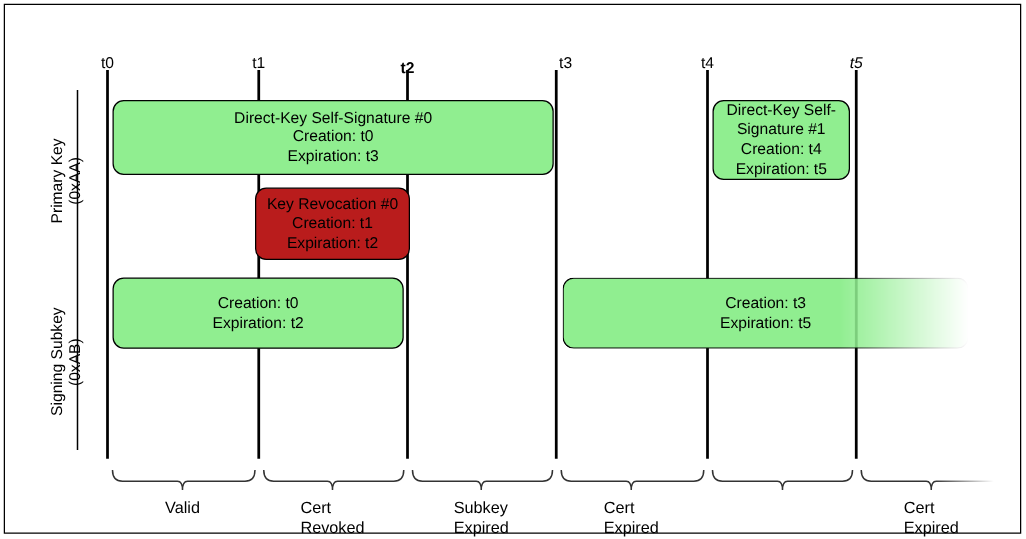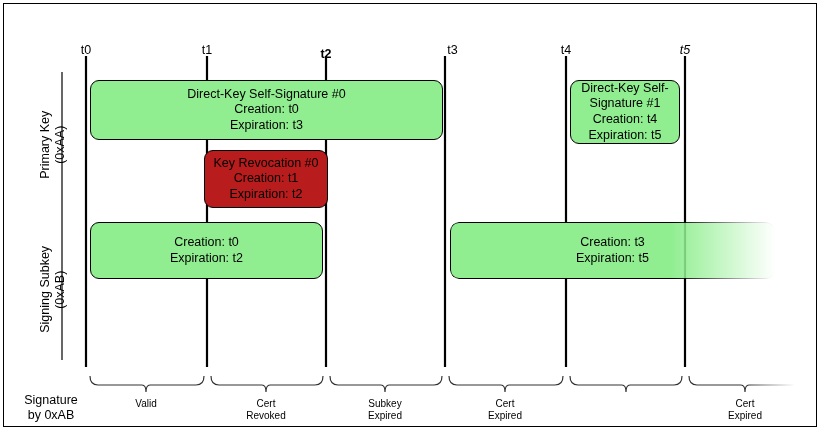--- a/index.html
+++ b/index.html
@@ -67,23 +67,23 @@
   .sig-box .ttl { white-space: nowrap; }
   .sig-box .ttl.wrap { white-space: normal; }
   .green { background: #90ee90; }
   .red   { background: #b91c1c; }
   .fade-right {
     -webkit-mask-image: linear-gradient(to right, #000 0px, #000 68%, rgba(0,0,0,0) 100%);
             mask-image: linear-gradient(to right, #000 0px, #000 68%, rgba(0,0,0,0) 100%);
   }
   .period-label {
     position: absolute;
-    font-size: 10px;
-    color: #000;
-    text-align: center;
+    font-size: 13px;
+    color: #000;
+    text-align: left;
     line-height: 1.2;
     transform: translateX(-50%);
     white-space: nowrap;
   }
   .corner-label {
     position: absolute;
     font-size: 12.5px;
     color: #000;
     line-height: 1.2;
     text-align: left;
@@ -176,24 +176,20 @@
   <div class="sig-box green" style="left:90px; top:222px; width:233px; height:57px;">
     <div>Creation: t0</div>
     <div>Expiration: t2</div>
   </div>
 
   <div class="sig-box green fade-right" style="left:450px; top:222px; width:325px; height:57px;">
     <div>Creation: t3</div>
     <div>Expiration: t5</div>
   </div>
 
-  <div class="corner-label" style="left:14px; top:393px; text-align:center; width:74px;">
-    <div>Signature</div>
-    <div>by 0xAB</div>
-  </div>
 
   <div class="period-label" style="left:146px; top:398px;">
     <div>Valid</div>
     <div></div>
   </div>
   <div class="period-label" style="left:266px; top:398px;">
     <div>Cert</div>
     <div>Revoked</div>
   </div>
   <div class="period-label" style="left:385px; top:398px;">

